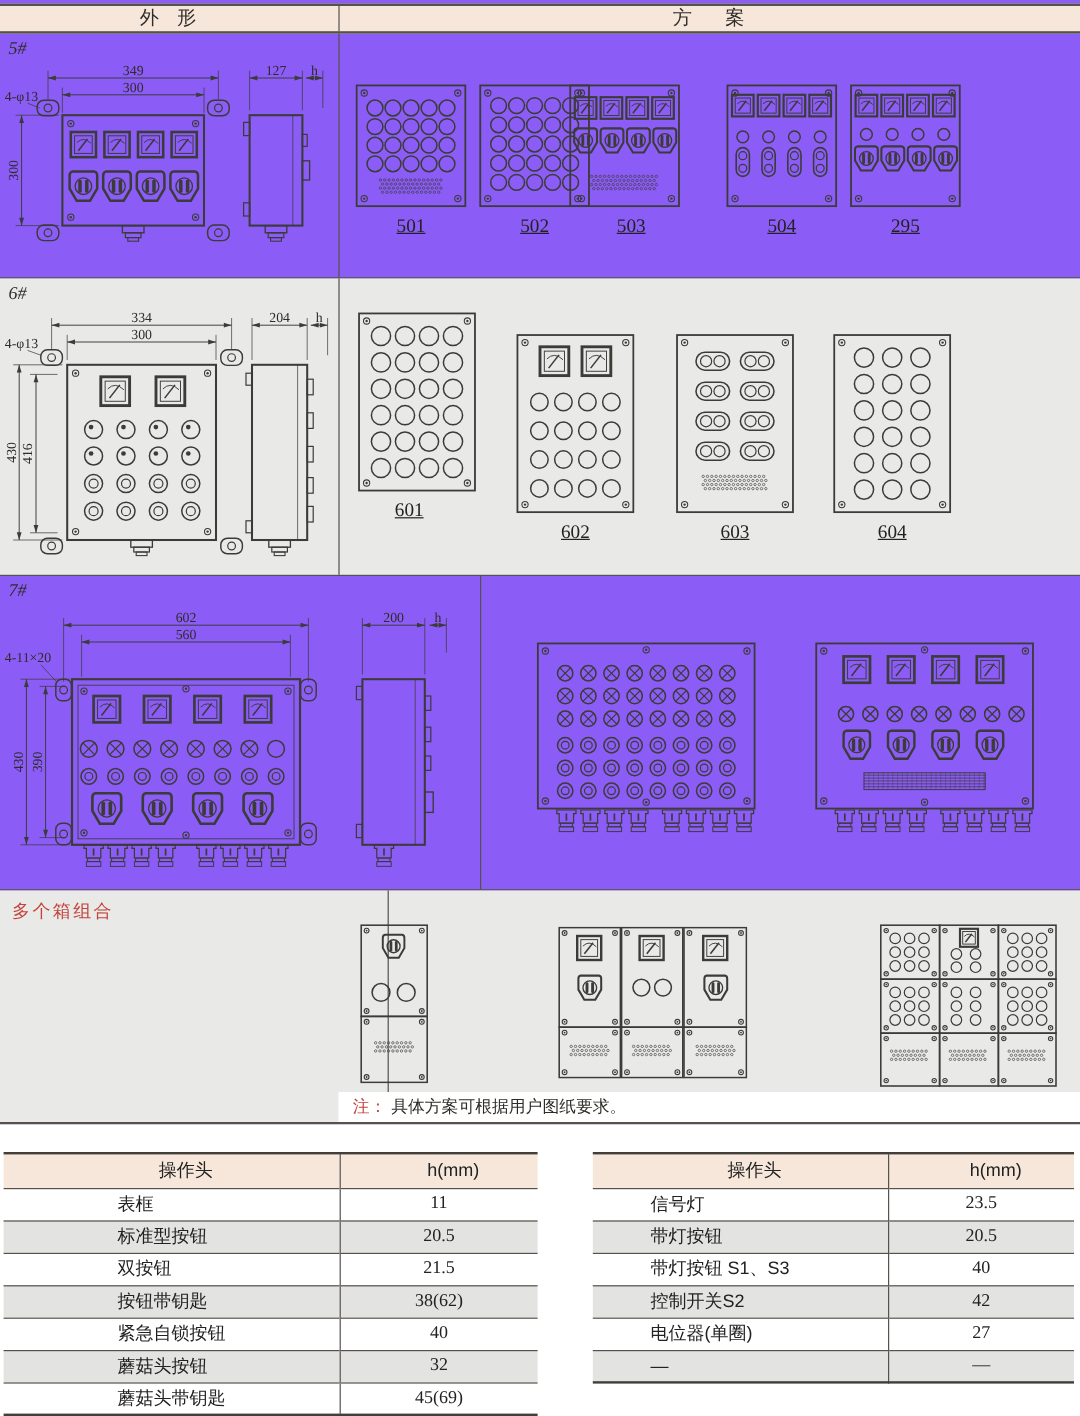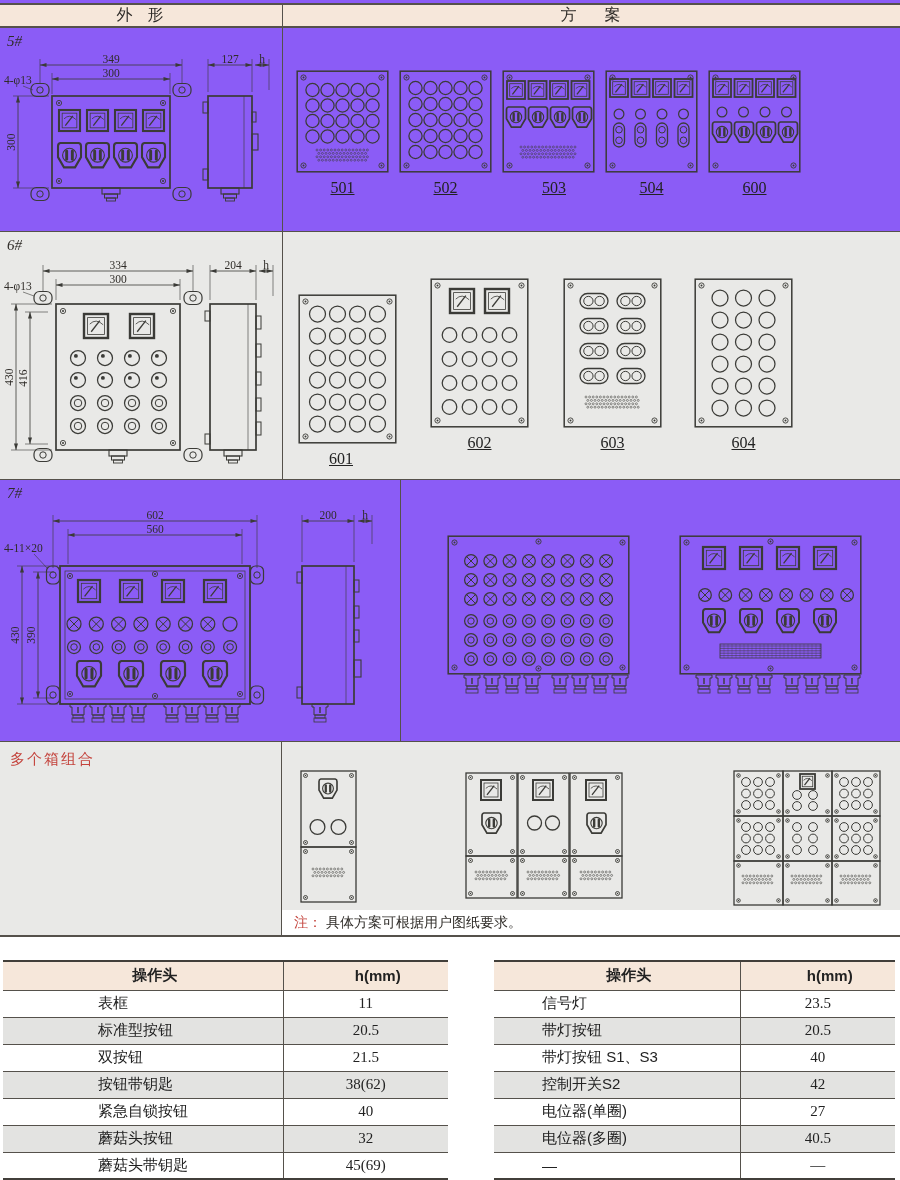--- a/index.html
+++ b/index.html
@@ -25,21 +25,21 @@
   .dim{font:11.5px "Liberation Serif",serif;fill:#2f2c28;}
   .note{position:absolute;left:282px;right:0;bottom:0;height:25px;background:#fff;display:flex;align-items:center;
         font-size:14px;padding-left:12px;}
   .note .np{color:var(--accent-red,#c4433c);margin-right:4px;}
   .btm{position:absolute;top:937px;left:0;width:900px;height:243px;background:#fff;}
   table.datatable{border-collapse:collapse;position:absolute;font-size:15px;color:#222;table-layout:fixed;
         border-top:2.5px solid #423f3a;border-bottom:2.5px solid #423f3a;}
   .tl{left:3px;top:23px;width:445px;}
   .tr2{left:494px;top:23px;width:401px;}
   .datatable tr{border-bottom:1.3px solid var(--line,#55514b);}
-  .datatable th{background:var(--header-bg,#f6e7da);font-weight:bold;height:29px;text-align:center;padding-left:24px;}
+  .datatable th{background:var(--header-bg,#f6e7da);font-weight:normal;height:29px;text-align:center;padding-left:24px;}
   .datatable td{height:27px;}
   .datatable td+td,.datatable th+th{border-left:1.2px solid var(--line,#55514b);}
   .tl th:first-child,.tl td:first-child{width:280px;}
   .tr2 th:first-child,.tr2 td:first-child{width:246px;}
   .datatable td.lab{text-align:left;}
   .tl td.lab{padding-left:95px;}
   .tr2 td.lab{padding-left:48px;}
   .datatable td.val{text-align:center;font-family:"Liberation Serif",serif;}
   .datatable tbody tr:nth-child(even){background:var(--table-alt-row,#e3e3e1);}
 </style>
@@ -270,21 +270,21 @@
           <circle cx="31.5" cy="66" r="6.6" fill="none" stroke="#3b3b37" stroke-width="1.25"></circle>
           <circle cx="46.5" cy="66" r="6.6" fill="none" stroke="#3b3b37" stroke-width="1.25"></circle>
           <circle cx="61.5" cy="66" r="6.6" fill="none" stroke="#3b3b37" stroke-width="1.25"></circle>
           <circle cx="76.5" cy="66" r="6.6" fill="none" stroke="#3b3b37" stroke-width="1.25"></circle>
           <circle cx="16.5" cy="82" r="6.6" fill="none" stroke="#3b3b37" stroke-width="1.25"></circle>
           <circle cx="31.5" cy="82" r="6.6" fill="none" stroke="#3b3b37" stroke-width="1.25"></circle>
           <circle cx="46.5" cy="82" r="6.6" fill="none" stroke="#3b3b37" stroke-width="1.25"></circle>
           <circle cx="61.5" cy="82" r="6.6" fill="none" stroke="#3b3b37" stroke-width="1.25"></circle>
           <circle cx="76.5" cy="82" r="6.6" fill="none" stroke="#3b3b37" stroke-width="1.25"></circle>
         </svg><div class="plabel">502</div></div>
-      <div class="panelbox" style="left: 502px; top: 42px; width: 104px;"><svg width="93" height="103" viewBox="0 0 93 103">
+      <div class="panelbox" style="left: 474px; top: 42px; width: 104px;"><svg width="93" height="103" viewBox="0 0 93 103">
           <rect x="1.2" y="1.2" width="90.6" height="100.6" fill="none" stroke="#3b3b37" stroke-width="1.5"></rect>
           <circle cx="7.5" cy="7.5" r="2.6" fill="none" stroke="#3b3b37" stroke-width="0.9"></circle>
           <circle cx="7.5" cy="7.5" r="0.9880000000000001" fill="#3b3b37"></circle>
           <circle cx="85.5" cy="7.5" r="2.6" fill="none" stroke="#3b3b37" stroke-width="0.9"></circle>
           <circle cx="85.5" cy="7.5" r="0.9880000000000001" fill="#3b3b37"></circle>
           <circle cx="7.5" cy="95.5" r="2.6" fill="none" stroke="#3b3b37" stroke-width="0.9"></circle>
           <circle cx="7.5" cy="95.5" r="0.9880000000000001" fill="#3b3b37"></circle>
           <circle cx="85.5" cy="95.5" r="2.6" fill="none" stroke="#3b3b37" stroke-width="0.9"></circle>
           <circle cx="85.5" cy="95.5" r="0.9880000000000001" fill="#3b3b37"></circle>
           <rect x="5" y="11" width="18" height="18" fill="none" stroke="#3b3b37" stroke-width="1.8"></rect>
@@ -464,21 +464,21 @@
           <rect x="32.466" y="57.51" width="2.394" height="9.120000000000001" rx="1.1400000000000001" fill="#3b3b37"></rect>
           <rect x="37.14" y="57.51" width="2.394" height="9.120000000000001" rx="1.1400000000000001" fill="#3b3b37"></rect>
           <path d="M 50.4 52 H 65.6 Q 67.5 52.38 67.5 54.66 V 63.6812 L 62.56 72.14 H 53.44 L 48.5 63.6812 V 54.66 Q 48.5 52.38 50.4 52 Z" fill="none" stroke="#3b3b37" stroke-width="1.71"></path>
           <circle cx="58" cy="62.07" r="5.7" fill="none" stroke="#3b3b37" stroke-width="1.1"></circle>
           <rect x="54.466" y="57.51" width="2.394" height="9.120000000000001" rx="1.1400000000000001" fill="#3b3b37"></rect>
           <rect x="59.14" y="57.51" width="2.394" height="9.120000000000001" rx="1.1400000000000001" fill="#3b3b37"></rect>
           <path d="M 72.4 52 H 87.6 Q 89.5 52.38 89.5 54.66 V 63.6812 L 84.56 72.14 H 75.44 L 70.5 63.6812 V 54.66 Q 70.5 52.38 72.4 52 Z" fill="none" stroke="#3b3b37" stroke-width="1.71"></path>
           <circle cx="80" cy="62.07" r="5.7" fill="none" stroke="#3b3b37" stroke-width="1.1"></circle>
           <rect x="76.466" y="57.51" width="2.394" height="9.120000000000001" rx="1.1400000000000001" fill="#3b3b37"></rect>
           <rect x="81.14" y="57.51" width="2.394" height="9.120000000000001" rx="1.1400000000000001" fill="#3b3b37"></rect>
-        </svg><div class="plabel">600</div></div>
+        </svg><div class="plabel">295</div></div>
     </div>
 
   <div class="row r6">
     <div class="lcell" style="width:283px">
       <div class="seclab">6#</div>
       <svg id="d6" class="dwg" style="top:24px" width="280" height="222" viewBox="0 0 280 222">
           <line x1="41" y1="15" x2="191" y2="15" stroke="#3b3b37" stroke-width="0.8"></line>
           <path d="M 41 15 l 6.5 -2 v 4 Z" fill="#3b3b37"></path>
           <path d="M 191 15 l -6.5 -2 v 4 Z" fill="#3b3b37"></path>
           <text x="116" y="12.5" text-anchor="middle" class="dim">334</text>
@@ -583,21 +583,21 @@
           <line x1="208" y1="44" x2="208" y2="9" stroke="#3b3b37" stroke-width="0.6"></line>
           <line x1="254" y1="44" x2="254" y2="9" stroke="#3b3b37" stroke-width="0.6"></line>
           <line x1="257" y1="15" x2="271" y2="15" stroke="#3b3b37" stroke-width="0.8"></line>
           <path d="M 257 15 l 6.5 -2 v 4 Z" fill="#3b3b37"></path>
           <path d="M 271 15 l -6.5 -2 v 4 Z" fill="#3b3b37"></path>
           <text x="264" y="12.5" text-anchor="middle" class="dim">h</text>
           <line x1="271" y1="9" x2="271" y2="40" stroke="#3b3b37" stroke-width="0.6"></line>
         </svg>
     </div>
     <div id="panels6"></div>
-  <div class="panelbox" style="left: 298px; top: 62px; width: 86px;"><svg width="99" height="150" viewBox="0 0 99 150">
+  <div class="panelbox" style="left: 298px; top: 28px; width: 86px;"><svg width="99" height="150" viewBox="0 0 99 150">
           <rect x="1.2" y="1.2" width="96.6" height="147.6" fill="none" stroke="#3b3b37" stroke-width="1.5"></rect>
           <circle cx="7.5" cy="7.5" r="2.6" fill="none" stroke="#3b3b37" stroke-width="0.9"></circle>
           <circle cx="7.5" cy="7.5" r="0.9880000000000001" fill="#3b3b37"></circle>
           <circle cx="91.5" cy="7.5" r="2.6" fill="none" stroke="#3b3b37" stroke-width="0.9"></circle>
           <circle cx="91.5" cy="7.5" r="0.9880000000000001" fill="#3b3b37"></circle>
           <circle cx="7.5" cy="142.5" r="2.6" fill="none" stroke="#3b3b37" stroke-width="0.9"></circle>
           <circle cx="7.5" cy="142.5" r="0.9880000000000001" fill="#3b3b37"></circle>
           <circle cx="91.5" cy="142.5" r="2.6" fill="none" stroke="#3b3b37" stroke-width="0.9"></circle>
           <circle cx="91.5" cy="142.5" r="0.9880000000000001" fill="#3b3b37"></circle>
           <circle cx="19.5" cy="20" r="8" fill="none" stroke="#3b3b37" stroke-width="1.25"></circle>
@@ -1263,21 +1263,21 @@
           <rect x="148" y="151" width="10" height="3" fill="none" stroke="#3b3b37" stroke-width="0.8"></rect>
           <rect x="147" y="154" width="12" height="4" fill="none" stroke="#3b3b37" stroke-width="0.8"></rect>
           <path d="M 165 140 h 16 v 3 h -2 v 8 h -12 v -8 h -2 Z" fill="none" stroke="#3b3b37" stroke-width="1"></path>
           <line x1="173" y1="143" x2="173" y2="149" stroke="#3b3b37" stroke-width="1.4"></line>
           <rect x="168" y="151" width="10" height="3" fill="none" stroke="#3b3b37" stroke-width="0.8"></rect>
           <rect x="167" y="154" width="12" height="4" fill="none" stroke="#3b3b37" stroke-width="0.8"></rect>
         </svg></div>
     </div>
 
   <div class="row rc">
-    <div class="lcell" style="width:282px">
+    <div class="lcell" style="width:324px">
       <div class="combolab">多个箱组合</div>
     </div>
     <div id="combos"></div>
     <div class="note">
       <span class="np">注：</span>
       <span>具体方案可根据用户图纸要求。</span>
     </div>
   <div class="panelbox" style="left: 300px; top: 28px; width: 57px;"><svg width="57" height="133" viewBox="0 0 57 133">
           <rect x="1" y="1" width="55" height="76" fill="none" stroke="#3b3b37" stroke-width="1.3"></rect>
           <circle cx="5.5" cy="5.5" r="2" fill="none" stroke="#3b3b37" stroke-width="0.9"></circle>
@@ -1764,24 +1764,20 @@
           </tr>
           <tr>
             <td class="lab">控制开关S2</td>
             <td class="val">42</td>
           </tr>
           <tr>
             <td class="lab">电位器(单圈)</td>
             <td class="val">27</td>
           </tr>
           <tr>
-            <td class="lab">电位器(多圈)</td>
-            <td class="val">40.5</td>
-          </tr>
-          <tr>
             <td class="lab">—</td>
             <td class="val">—</td>
           </tr>
         </tbody>
       </table>
   </div>
 
 </div>
 
 </body></html>

